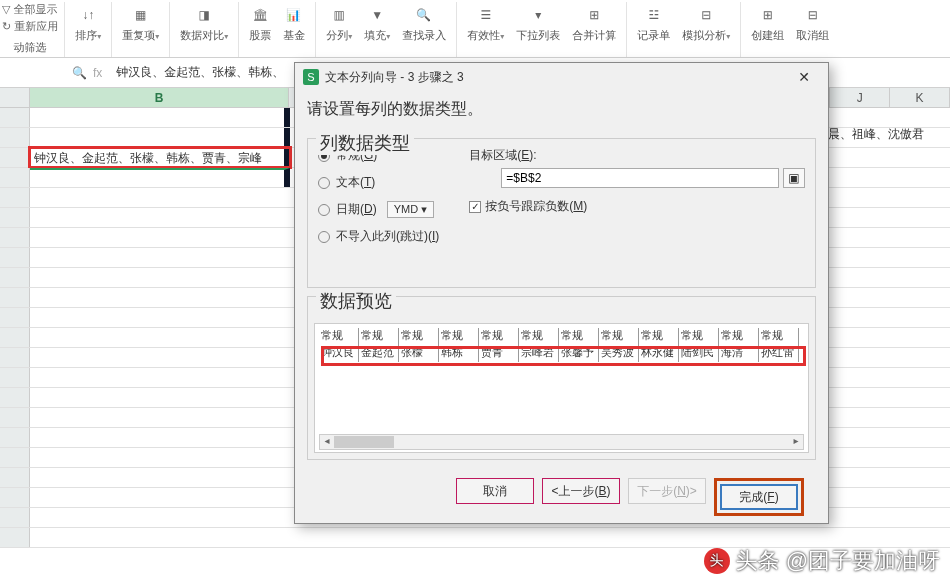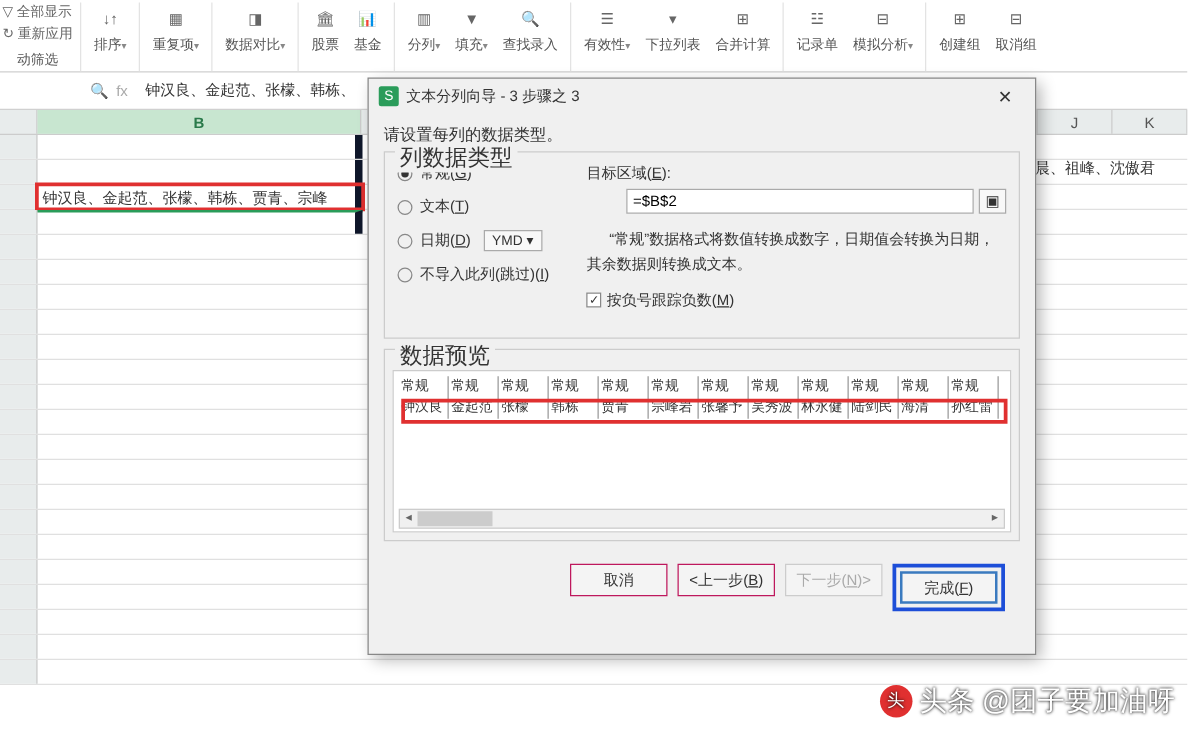--- a/index.html
+++ b/index.html
@@ -35,21 +35,21 @@
   .cell { border-right: 6px solid #0f172a; padding: 0 4px; line-height: 20px; font-size: 12px; white-space: nowrap; overflow: visible; }
   .sel-cell { outline: 2px solid #2a9c5a; outline-offset: -1px; }
   .red-box { outline: 3px solid #e03030; outline-offset: -1px; }
   
   
   .dialog { position: absolute; left: 294px; top: 62px; width: 535px; height: 462px; background: #f0f0f0; border: 1px solid #888; box-shadow: 4px 4px 12px rgba(0,0,0,.3); }
   .dlg-title { height: 28px; display: flex; align-items: center; padding: 0 8px; gap: 6px; font-size: 12px; }
   .dlg-title .ic-s { width: 16px; height: 16px; background: #2a9c5a; color: #fff; text-align: center; line-height: 16px; font-size: 11px; border-radius: 2px; }
   .dlg-close { width: 32px; text-align: center; font-size: 14px; cursor: pointer; }
   .dlg-body { padding: 4px 12px; }
-  .dlg-hint { font-size: 13px; margin: 4px 0 4px; }
+  .dlg-hint { font-size: 16px; margin: 4px 0 18px; }
   
   .fieldset { border: 1px solid #ccc; padding: 8px 10px 10px; margin-bottom: 8px; position: relative; }
   .legend { position: absolute; top: -8px; left: 8px; background: #f0f0f0; padding: 0 4px; font-size: 18px; }
   
   .col-types { display: flex; gap: 30px; }
   .radio-col { display: flex; flex-direction: column; gap: 10px; font-size: 12px; }
   .radio-row { display: flex; align-items: center; gap: 6px; }
   .radio { width: 12px; height: 12px; border: 1px solid #888; border-radius: 50%; display: inline-flex; align-items: center; justify-content: center; }
   .radio.on::after { content: ""; width: 6px; height: 6px; background: #333; border-radius: 50%; }
   .ymd { border: 1px solid #aaa; background: #f8f8f8; padding: 1px 6px; font-size: 11px; margin-left: 4px; }
@@ -70,21 +70,21 @@
   .pr { width: 40px; border-right: 1px solid #999; font-size: 11px; padding: 2px; white-space: nowrap; }
   .preview-red { position: absolute; left: 6px; top: 22px; width: 485px; height: 20px; border: 3px solid #e03030; pointer-events: none; }
   .preview-scroll { position: absolute; bottom: 2px; left: 4px; right: 4px; height: 16px; background: #f0f0f0; border: 1px solid #ccc; }
   .preview-scroll .thumb { position: absolute; left: 14px; top: 1px; width: 60px; height: 12px; background: #ccc; }
   .preview-scroll .arr { position: absolute; top: 0; width: 14px; height: 14px; text-align: center; font-size: 10px; color: #666; }
   
   .dlg-btns { display: flex; justify-content: flex-end; gap: 8px; padding: 10px 12px 0; }
   .btn { min-width: 78px; height: 26px; border: 1px solid #be185d; background: #f4f4f4; font-size: 12px; cursor: pointer; display: flex; align-items: center; justify-content: center; }
   .btn.disabled { color: #aaa; border-color: #ccc; }
   .btn.primary { border: 2px solid #3a7abf; }
-  .finish-wrap { border: 3px solid #1d4ed8; padding: 3px; }
+  .finish-wrap { border: 3px solid #c2410c; padding: 3px; }
   
   
   .rtext { position: absolute; top: 0; right: 0; font-size: 12px; white-space: nowrap; margin-top: 16px; }
   
   .watermark { position: absolute; right: 10px; bottom: 12px; font-size: 22px; color: #fff; font-weight: 500; text-shadow: 0 0 3px rgba(0,0,0,.6), 0 0 2px rgba(0,0,0,.8); display: flex; align-items: center; gap: 6px; }
   .wm-ic { width: 26px; height: 26px; background: #e03030; border-radius: 50%; color: #fff; font-size: 14px; display: flex; align-items: center; justify-content: center; }
   
   .tri { font-size: 8px; color: #888; }
   u { text-decoration: underline; }
 </style>
@@ -314,30 +314,29 @@
               <span class="radio"></span>
               <span><span>不导入此列(跳过)</span>(<u>I</u>)</span>
             </div>
         </div>
         <div class="target-col">
           <label><span>目标区域</span>(<u>E</u>):</label>
           <div class="target-input-row">
             <input class="target-input" value="=$B$2" style="">
             <div class="ref-btn">▣</div>
           </div>
-          <div class="desc" style="text-indent:1.5em">“常规”数据格式将数值转换成数字，日期值会转换为日期，其余数据则转换成文本。</div>
           <div class="chk-row">
             <span class="chk">✓</span>
             <span><span>按负号跟踪负数</span>(<u>M</u>)</span>
           </div>
         </div>
       </div>
     </div>
 
-    <div class="fieldset" style="padding:12px 6px 6px">
+    <div class="fieldset" style="padding:22px 6px 6px">
       <div class="legend">数据预览</div>
       <div class="preview-box">
         <div class="preview-head" id="phead">
             <div class="ph">常规</div>
             <div class="ph">常规</div>
             <div class="ph">常规</div>
             <div class="ph">常规</div>
             <div class="ph">常规</div>
             <div class="ph">常规</div>
             <div class="ph">常规</div>

